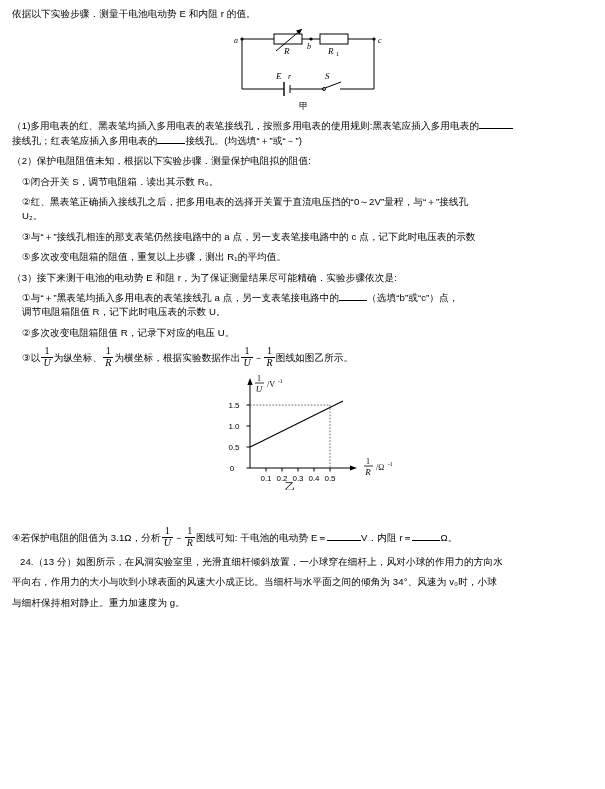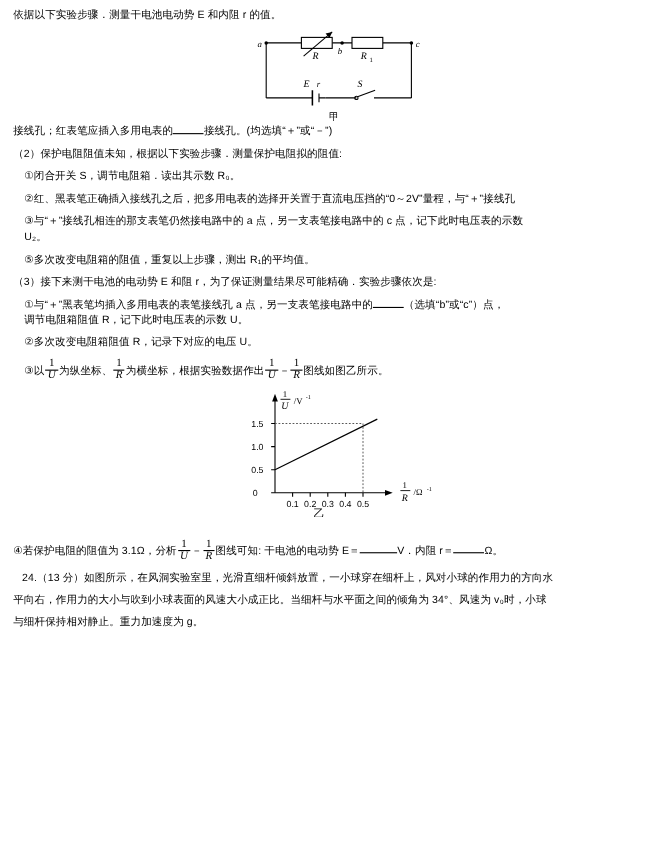--- a/index.html
+++ b/index.html
@@ -136,27 +136,28 @@
       <text x="56" y="27" font-family="Liberation Serif, serif" font-style="italic" font-size="9">R</text>
       <text x="100" y="27" font-family="Liberation Serif, serif" font-style="italic" font-size="9">R</text>
       <text x="108" y="29" font-family="Liberation Serif, serif" font-size="6">1</text>
       <text x="48" y="52" font-family="Liberation Serif, serif" font-style="italic" font-size="9">E</text>
       <text x="60" y="52" font-family="Liberation Serif, serif" font-style="italic" font-size="8">r</text>
       <text x="97" y="52" font-family="Liberation Serif, serif" font-style="italic" font-size="9">S</text>
     </svg>
     <div class="fig-label-jia">甲</div>
   </div>
 
+  <div class="line blk"><span>（1)多用电表的红、黑表笔均插入多用电表的表笔接线孔，按照多用电表的使用规则:黑表笔应插入多用电表的</span><span class="blank b-long"></span></div>
   <div class="line"><span>接线孔；红表笔应插入多用电表的</span><span class="blank b-mid"></span><span>接线孔。(均选填“＋”或“－”)</span></div>
 
   <div class="line blk">（2）保护电阻阻值未知，根据以下实验步骤．测量保护电阻拟的阻值:</div>
   <div class="line blk indent1">①闭合开关 S，调节电阻箱．读出其示数 R₀。</div>
   <div class="line blk indent1">②红、黑表笔正确插入接线孔之后，把多用电表的选择开关置于直流电压挡的“0～2V”量程，与“＋”接线孔</div>
+  <div class="line indent1">U₂。</div>
   <div class="line blk indent1">③与“＋”接线孔相连的那支表笔仍然接电路中的 a 点，另一支表笔接电路中的 c 点，记下此时电压表的示数</div>
-  <div class="line indent1">U₂。</div>
   <div class="line blk indent1">⑤多次改变电阻箱的阻值，重复以上步骤，测出 R₁的平均值。</div>
 
   <div class="line blk">（3）接下来测干电池的电动势 E 和阻 r，为了保证测量结果尽可能精确．实验步骤依次是:</div>
   <div class="line blk indent1"><span>①与“＋”黑表笔均插入多用电表的表笔接线孔 a 点，另一支表笔接电路中的</span><span class="blank b-mid"></span><span>（选填“b”或“c”）点，</span></div>
   <div class="line indent1">调节电阻箱阻值 R，记下此时电压表的示数 U。</div>
   <div class="line blk indent1">②多次改变电阻箱阻值 R，记录下对应的电压 U。</div>
 
   <div class="line blk indent1" style="line-height:1.9;">
     <span>③以</span><span class="frac"><span class="num">1</span><span class="den">U</span></span><span>为纵坐标、</span><span class="frac"><span class="num">1</span><span class="den">R</span></span><span>为横坐标，根据实验数据作出</span><span class="frac"><span class="num">1</span><span class="den">U</span></span><span>－</span><span class="frac"><span class="num">1</span><span class="den">R</span></span><span>图线如图乙所示。</span>
   </div>
@@ -210,21 +211,21 @@
         <line x1="166" y1="96" x2="175" y2="96" stroke="#000" stroke-width="0.8"></line>
         <text x="170" y="105" font-family="Liberation Serif, serif" font-style="italic" font-size="9" text-anchor="middle">R</text>
         <text x="178" y="100" font-family="Liberation Serif, serif" font-size="8">/Ω</text>
         <text x="190" y="96" font-family="Liberation Serif, serif" font-size="5.5">-1</text>
       </g>
 
       <text x="92" y="120" font-family="Liberation Sans, sans-serif" font-size="10" text-anchor="middle">乙</text>
     </svg>
   </div>
 
-  <div class="line indent1" style="line-height:1.9; margin-top:0;padding-left:12px;">
+  <div class="line indent1" style="line-height:1.9; margin-top:16px;padding-left:12px;">
     <span>④若保护电阻的阻值为 3.1Ω，分析</span><span class="frac"><span class="num">1</span><span class="den">U</span></span><span>－</span><span class="frac"><span class="num">1</span><span class="den">R</span></span><span>图线可知: 干电池的电动势 E＝</span><span class="blank b-long"></span><span>V．内阻 r＝</span><span class="blank b-mid"></span><span>Ω。</span>
   </div>
 
   <div class="line q24" style="padding-left:20px;">24.（13 分）如图所示，在风洞实验室里，光滑直细杆倾斜放置，一小球穿在细杆上，风对小球的作用力的方向水</div>
   <div class="line blk">平向右，作用力的大小与吹到小球表面的风速大小成正比。当细杆与水平面之间的倾角为 34°、风速为 v₀时，小球</div>
   <div class="line blk">与细杆保持相对静止。重力加速度为 g。</div>
 
 </div>
 
 </body></html>

